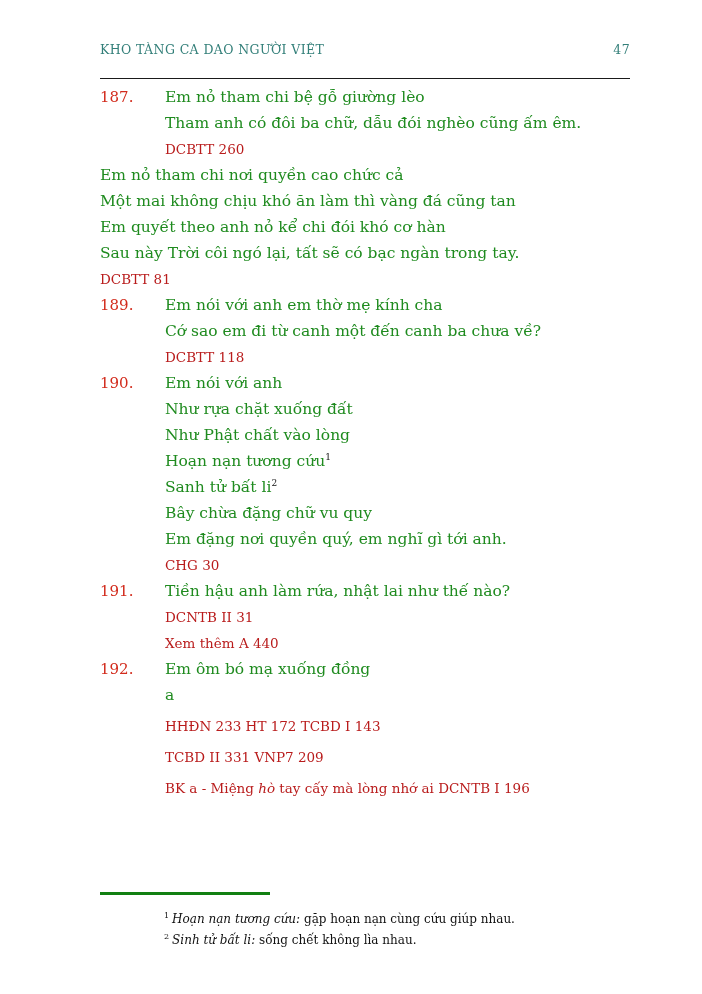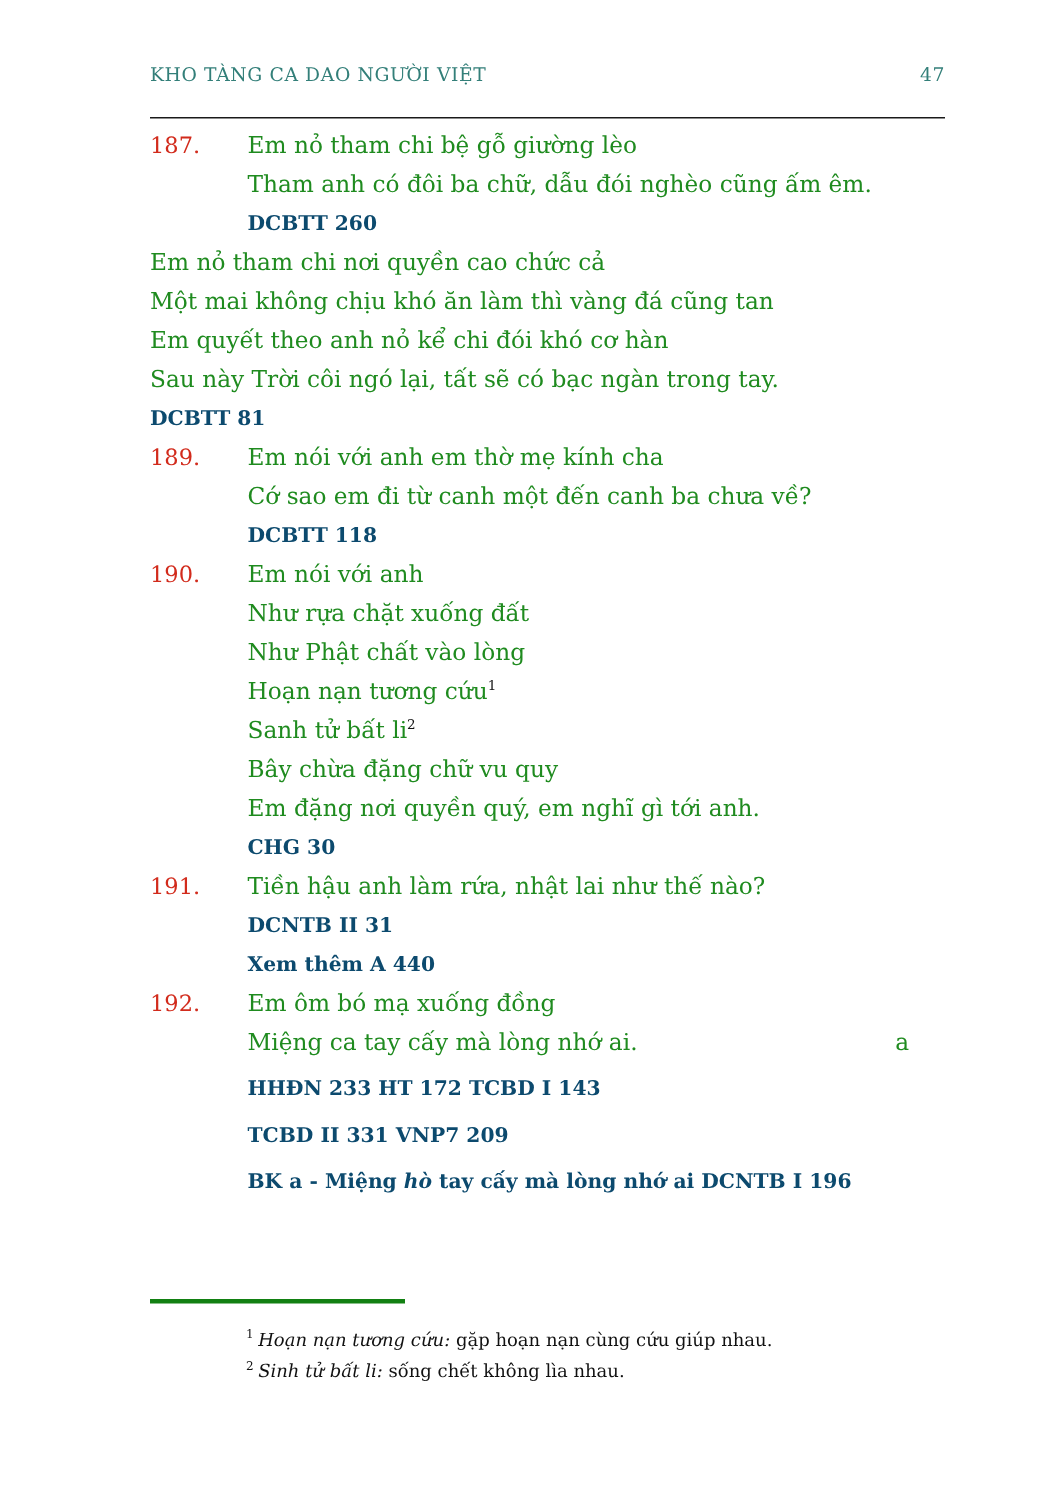--- a/index.html
+++ b/index.html
@@ -23,27 +23,27 @@
   .entry{display:grid;grid-template-columns:65px 1fr;}
   .num{color:#d22b1c;font-size:15px;line-height:26px;}
   .content{min-width:0;}
   .verse-line{
     color:#1f8b1f;font-size:15.5px;line-height:26px;white-space:nowrap;
   }
   .verse-line.right{text-align:right;padding-right:28px;}
   .verse-line.with-marker{display:flex;justify-content:space-between;padding-right:8px;}
   .verse-line sup{color:#111111;font-size:9px;line-height:0;}
   .cite-line{
-    color:#0c4a6e;font-size:13.5px;line-height:26px;white-space:nowrap;font-weight:bold;
+    color:#b91c1c;font-size:13.5px;line-height:26px;white-space:nowrap;
   }
   .entry:last-child .cite-line{margin-top:5px;}
   .cite-line i{font-style:italic;}
 
   
-  .footnotes{position:absolute;top:866px;left:100px;right:72px;}
+  .footnotes{position:absolute;top:892px;left:100px;right:72px;}
   .foot-rule{width:170px;height:3px;background:#128012;margin-bottom:14px;}
   .footnote{
     margin-left:64px;color:#111111;font-size:12px;line-height:21px;white-space:nowrap;
   }
   .footnote sup{font-size:8px;line-height:0;margin-right:3px;}
   .footnote .term{font-style:italic;}
 </style>
 </head>
 <body>
 
@@ -99,21 +99,20 @@
           <div class="verse-line"><span>Tiền hậu anh làm rứa, nhật lai như thế nào?</span></div>
           <div class="cite-line"><span>DCNTB II 31</span></div>
           <div class="cite-line"><span>Xem thêm A 440</span></div>
         </div>
       </div>
       <div class="entry">
         <div class="num">192.</div>
         <div class="content">
           <div class="verse-line"><span>Em ôm bó mạ xuống đồng</span></div>
           <div class="verse-line with-marker">
-            <span>Miệng ca tay cấy mà lòng nhớ ai.</span>
             <span>a</span>
           </div>
           <div class="cite-line"><span>HHĐN 233 HT 172 TCBD I 143</span></div>
           <div class="cite-line"><span>TCBD II 331 VNP7 209</span></div>
           <div class="cite-line"><span>BK a - Miệng </span><i>hò</i><span> tay cấy mà lòng nhớ ai DCNTB I 196</span></div>
         </div>
       </div>
     </div>
 
   <div class="footnotes">

